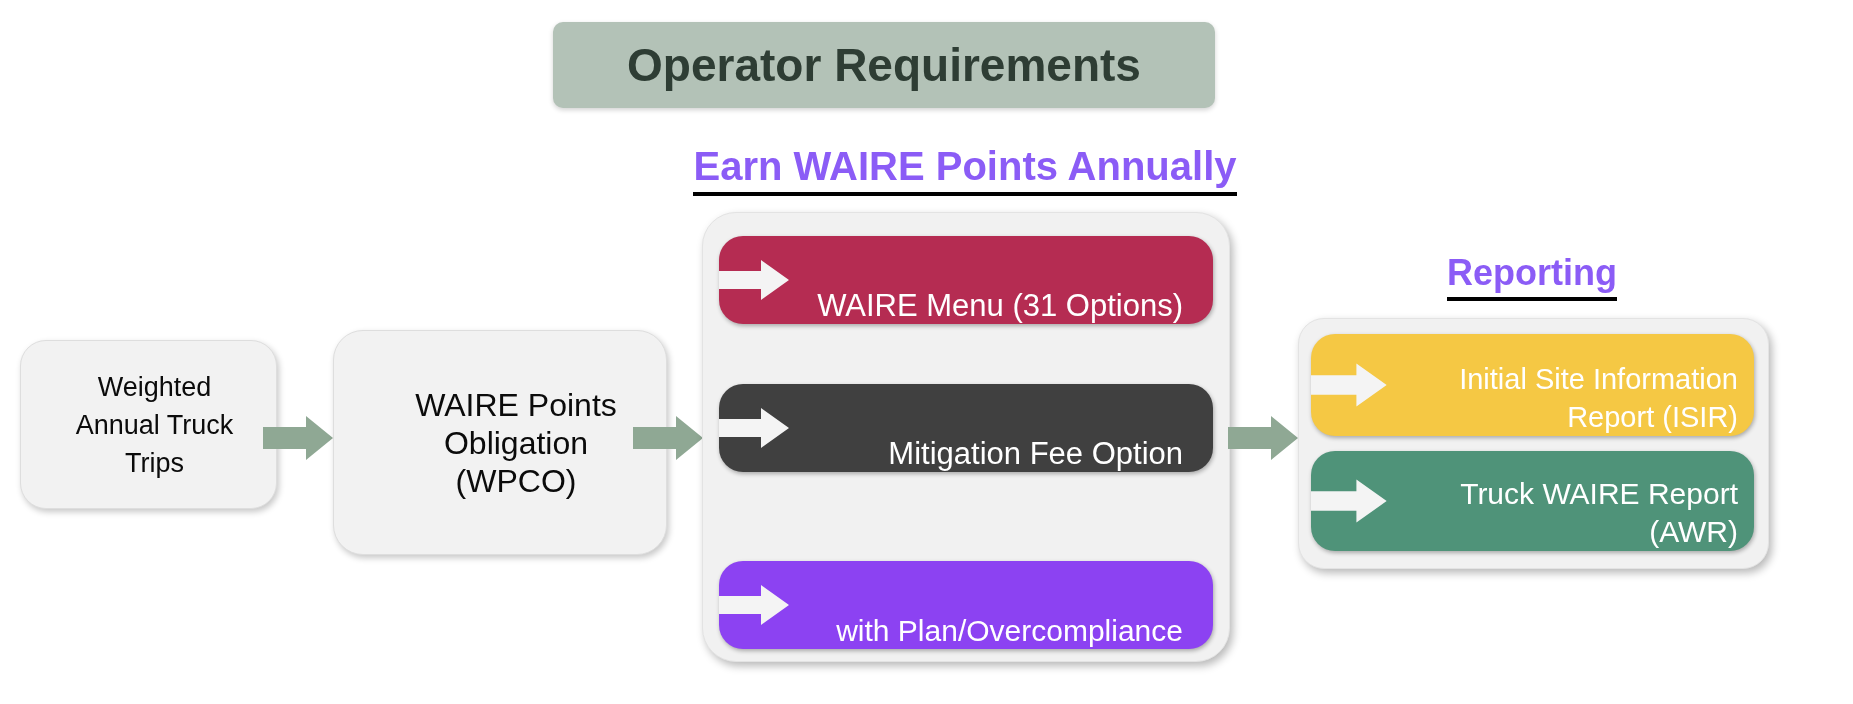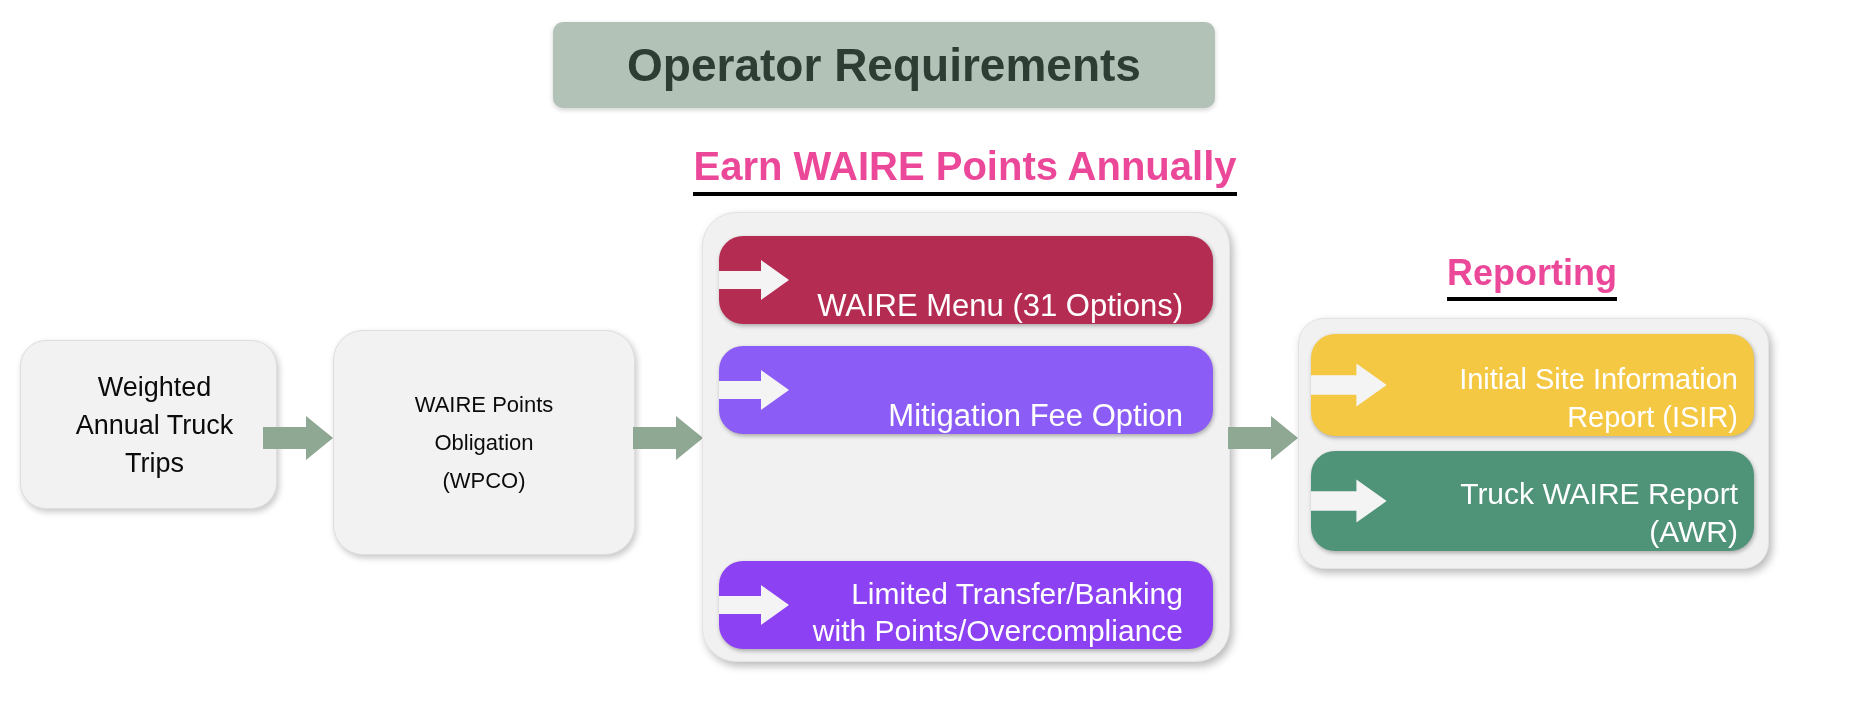--- a/index.html
+++ b/index.html
@@ -19,31 +19,31 @@
   }
 
   
   .gray-box {
     background:var(--box-bg,#f2f2f2); border:1px solid #dedede;
     box-shadow:2px 3px 6px rgba(0,0,0,.22);
     display:flex; flex-direction:column; align-items:center; justify-content:center;
     text-align:center; color:#0b0b0b;
   }
   .box1 { left:20px;  top:340px; width:243px; height:167px; border-radius:26px; font-size:27px; line-height:38px;padding-left:12px; }
-  .box2 { left:333px; top:330px; width:300px; height:223px; border-radius:30px; font-size:22px; line-height:38px; }
+  .box2 { left:333px; top:330px; width:300px; height:223px; border-radius:30px; font-size:32px; line-height:38px;padding-left:32px; }
 
   
   .flow-arrow { width:72px; height:48px; }
   .flow-arrow path { fill:var(--flow-arrow,#8fa894); }
   .fa1 { left:263px;  top:414px; }
   .fa2 { left:633px;  top:414px; }
   .fa3 { left:1228px; top:414px; }
 
   
-  .heading { font-weight:700; color:#ec4899; text-align:center; }
+  .heading { font-weight:700; color:#8b5cf6; text-align:center; }
   .heading .hd-text { display:inline-block; border-bottom:4px solid #000; padding-bottom:3px; }
   .menu-heading      { left:640px;  top:144px; width:650px; font-size:40px; }
   .reporting-heading { left:1382px; top:252px; width:300px; font-size:36px; }
 
   
   .container {
     background:var(--container-bg,#f1f1f1); border:1px solid #e3e3e3;
     box-shadow:3px 4px 9px rgba(0,0,0,.28);
   }
   .menu-container      { left:702px;  top:212px; width:526px; height:448px; border-radius:34px; }
@@ -104,35 +104,34 @@
 
   <div class="abs container menu-container">
 
     <div class="bar menu-bar mb1" style="background-color: rgb(181, 44, 82);">
       <svg class="arrow-icon" width="74" height="48" viewBox="0 0 74 48">
         <path d="M0 15 H42 V4 L70 24 L42 44 V33 H0 Z"></path>
       </svg>
       <div class="bar-label">WAIRE Menu (31 Options)</div>
     </div>
 
-    <div class="bar menu-bar mb2" style="background-color: #8b5cf6;">
+    <div class="bar menu-bar mb2" style="background-color: #404040; margin-top: 38px;">
       <svg class="arrow-icon" width="74" height="48" viewBox="0 0 74 48">
         <path d="M0 15 H42 V4 L70 24 L42 44 V33 H0 Z"></path>
       </svg>
       <div class="bar-label">Mitigation Fee Option</div>
     </div>
 
 
     <div class="bar menu-bar mb4" style="background-color: rgb(140, 66, 242);">
       <svg class="arrow-icon" width="74" height="48" viewBox="0 0 74 48">
         <path d="M0 15 H42 V4 L70 24 L42 44 V33 H0 Z"></path>
       </svg>
       <div class="bar-label">
-        <div>Limited Transfer/Banking</div>
-        <div>with Points/Overcompliance</div>
+        <div>with Plan/Overcompliance</div>
       </div>
     </div>
 
   </div>
 
   <svg class="abs flow-arrow fa3" width="72" height="48" viewBox="0 0 72 48">
     <path d="M0 13 H43 V2 L70 24 L43 46 V35 H0 Z"></path>
   </svg>
 
   <div class="abs heading reporting-heading">

